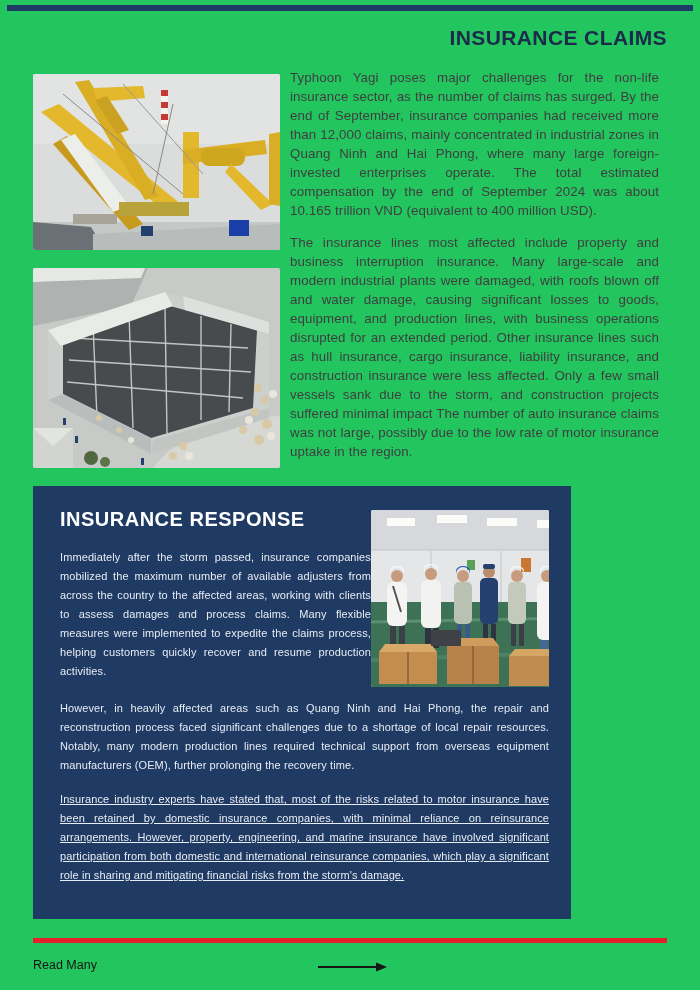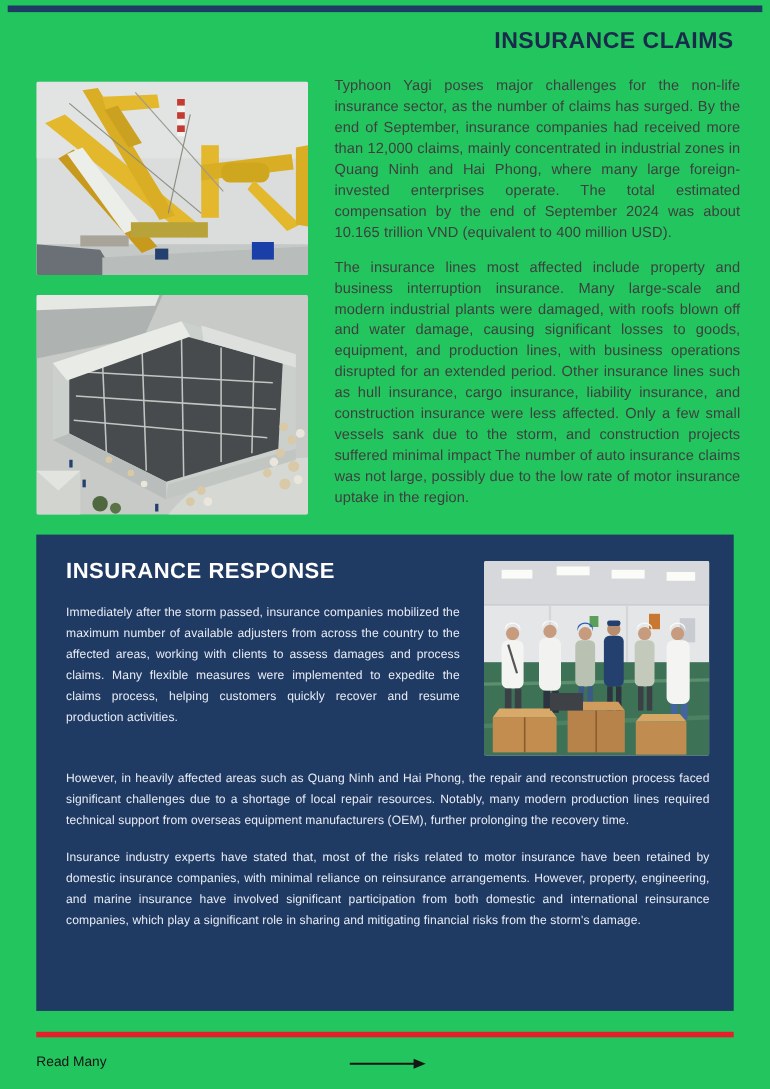--- a/index.html
+++ b/index.html
@@ -9,36 +9,36 @@
   .top-bar{position:absolute;left:7px;top:5px;width:686px;height:6px;background:#1f3a63;}
 
   .page-title{position:absolute;right:33px;top:26px;margin:0;
               font-size:21px;font-weight:bold;letter-spacing:.4px;color:#1b2a4a;}
 
   .photo{position:absolute;margin:0;overflow:hidden;border-radius:2px;}
   .photo svg{display:block;}
   .photo1{left:33px;top:74px;width:247px;height:176px;}
   .photo2{left:33px;top:268px;width:247px;height:200px;}
 
-  .col-right{position:absolute;left:304px;top:68px;width:369px;}
+  .col-right{position:absolute;left:290px;top:68px;width:369px;}
   .col-right p{margin:0 0 13px 0;font-size:13.3px;line-height:19px;color:#3f3f3f;
                text-align:justify;letter-spacing:.1px;}
 
-  .panel{position:absolute;left:33px;top:486px;width:634px;height:433px;
+  .panel{position:absolute;left:33px;top:486px;width:538px;height:433px;
          background:#1f3a63;box-sizing:border-box;padding:22px 22px 0 27px;}
   .panel-row{display:flex;align-items:flex-start;}
   .panel-left{width:358px;}
   .panel-left h2{margin:0 0 17px 0;font-size:20px;font-weight:bold;
                  letter-spacing:.5px;color:#ffffff;}
   .panel p{font-size:11px;line-height:19px;color:#e8ecf4;text-align:justify;
            letter-spacing:.1px;margin:0;}
   .panel-photo{position:relative;margin:2px 0 0 auto;width:205px;height:177px;
                overflow:hidden;border-radius:2px;}
   .panel .wide1{margin-top:12px;}
-  .panel .wide2{margin-top:15px;}
+  .panel .wide2{margin-top:15px;text-decoration:underline;}
 
   .footer-rule{position:absolute;left:33px;top:938px;width:634px;height:5px;background:#e5202a;}
   .read-more{position:absolute;left:33px;top:958px;font-size:12.5px;color:#151515;
              text-decoration:none;cursor:pointer;}
   .next-arrow{position:absolute;left:316px;top:960px;width:72px;height:14px;cursor:pointer;}
   .page-num{position:absolute;right:33px;top:996px;font-size:10px;color:#151515;font-style:italic;}
 </style>
 </head>
 <body>
 

